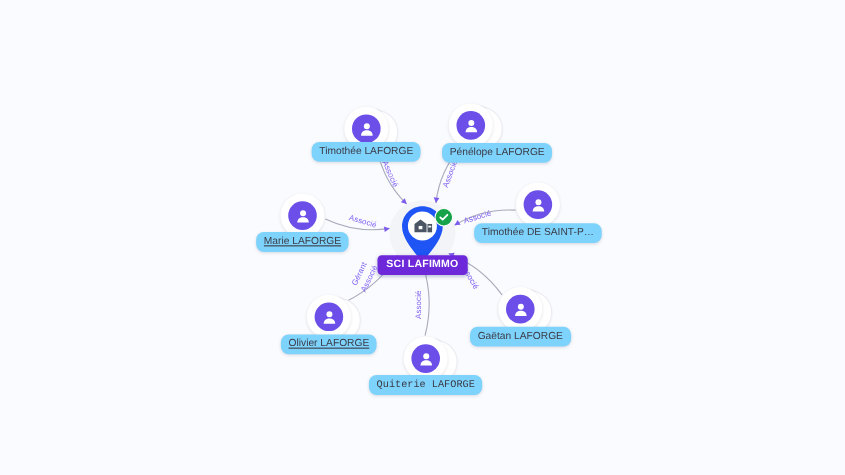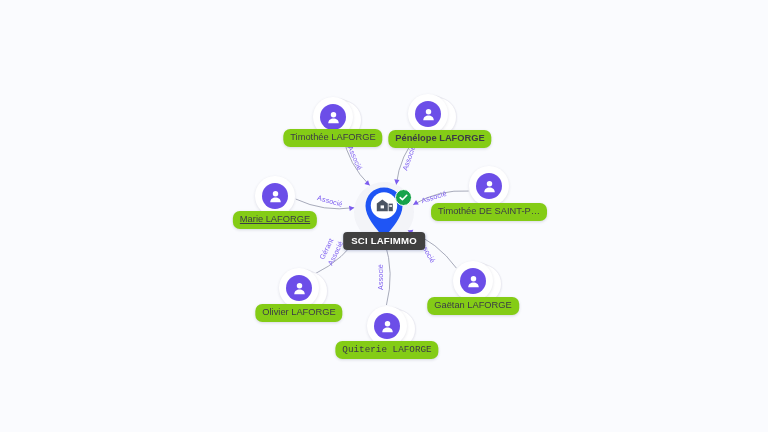--- a/index.html
+++ b/index.html
@@ -82,21 +82,21 @@
     background: #6c4ee8;
     display: flex;
     align-items: center;
     justify-content: center;
   }
   .avatar svg { display: block; }
 
   .node-label {
     position: absolute;
     transform: translate(-50%, 0);
-    background: #84cc16;
+    background: #7dd3fc;
     border-radius: 7px;
     padding: 3px 7px 4px 7px;
     font-size: 9.3px;
     color: #3b3b46;
     white-space: nowrap;
     box-shadow: 0 1px 3px rgba(40,40,80,.16);
     line-height: 11px;
   }
 
   
@@ -208,21 +208,21 @@
         <div class="stack s2"></div>
         <div class="node-disc">
           <div class="avatar">
             <svg width="15" height="15" viewBox="0 0 16 16">
               <circle cx="8" cy="5.1" r="2.9" fill="#ffffff"></circle>
               <path d="M2.4 14.2 C2.4 10.6 5 9.0 8 9.0 C11 9.0 13.6 10.6 13.6 14.2 Z" fill="#ffffff"></path>
             </svg>
           </div>
         </div>
       </div>
-      <div class="node-label" style="left: 440px; top: 130px; font-weight: bold;">Pénélope LAFORGE</div>
+      <div class="node-label" style="left: 452px; top: 130px;">Pénélope LAFORGE</div>
       <div class="node" style="left: 275px; top: 196px;">
         <div class="node-disc">
           <div class="avatar">
             <svg width="15" height="15" viewBox="0 0 16 16">
               <circle cx="8" cy="5.1" r="2.9" fill="#ffffff"></circle>
               <path d="M2.4 14.2 C2.4 10.6 5 9.0 8 9.0 C11 9.0 13.6 10.6 13.6 14.2 Z" fill="#ffffff"></path>
             </svg>
           </div>
         </div>
       </div>
@@ -243,21 +243,21 @@
         <div class="stack s2"></div>
         <div class="node-disc">
           <div class="avatar">
             <svg width="15" height="15" viewBox="0 0 16 16">
               <circle cx="8" cy="5.1" r="2.9" fill="#ffffff"></circle>
               <path d="M2.4 14.2 C2.4 10.6 5 9.0 8 9.0 C11 9.0 13.6 10.6 13.6 14.2 Z" fill="#ffffff"></path>
             </svg>
           </div>
         </div>
       </div>
-      <div class="node-label" style="left: 299px; top: 304px;">Olivier LAFORGE</div>
+      <div class="node-label" style="left: 299px; top: 304px; text-decoration: underline;">Olivier LAFORGE</div>
       <div class="node" style="left: 473px; top: 281px;">
         <div class="stack s1"></div>
         <div class="stack s2"></div>
         <div class="node-disc">
           <div class="avatar">
             <svg width="15" height="15" viewBox="0 0 16 16">
               <circle cx="8" cy="5.1" r="2.9" fill="#ffffff"></circle>
               <path d="M2.4 14.2 C2.4 10.6 5 9.0 8 9.0 C11 9.0 13.6 10.6 13.6 14.2 Z" fill="#ffffff"></path>
             </svg>
           </div>
@@ -291,16 +291,16 @@
         </g>
         <rect x="17.6" y="19.4" width="3.4" height="3.0" fill="#ffffff"></rect>
         <rect x="26.4" y="19.2" width="2.6" height="1.6" fill="#ffffff"></rect>
       </svg>
     </div>
     <div class="check-badge">
       <svg width="9" height="9" viewBox="0 0 10 10">
         <path d="M1.4 5.1 L3.8 7.5 L8.6 2.5" stroke="#ffffff" stroke-width="1.8" fill="none" stroke-linecap="round" stroke-linejoin="round"></path>
       </svg>
     </div>
-    <div class="center-label" id="center-label" style="left: 0px; top: 20px; background: #404040;">SCI LAFIMMO</div>
+    <div class="center-label" id="center-label" style="left: 0px; top: 20px; background: #6d28d9;">SCI LAFIMMO</div>
   </div>
 
 </div>
 
 </body></html>

